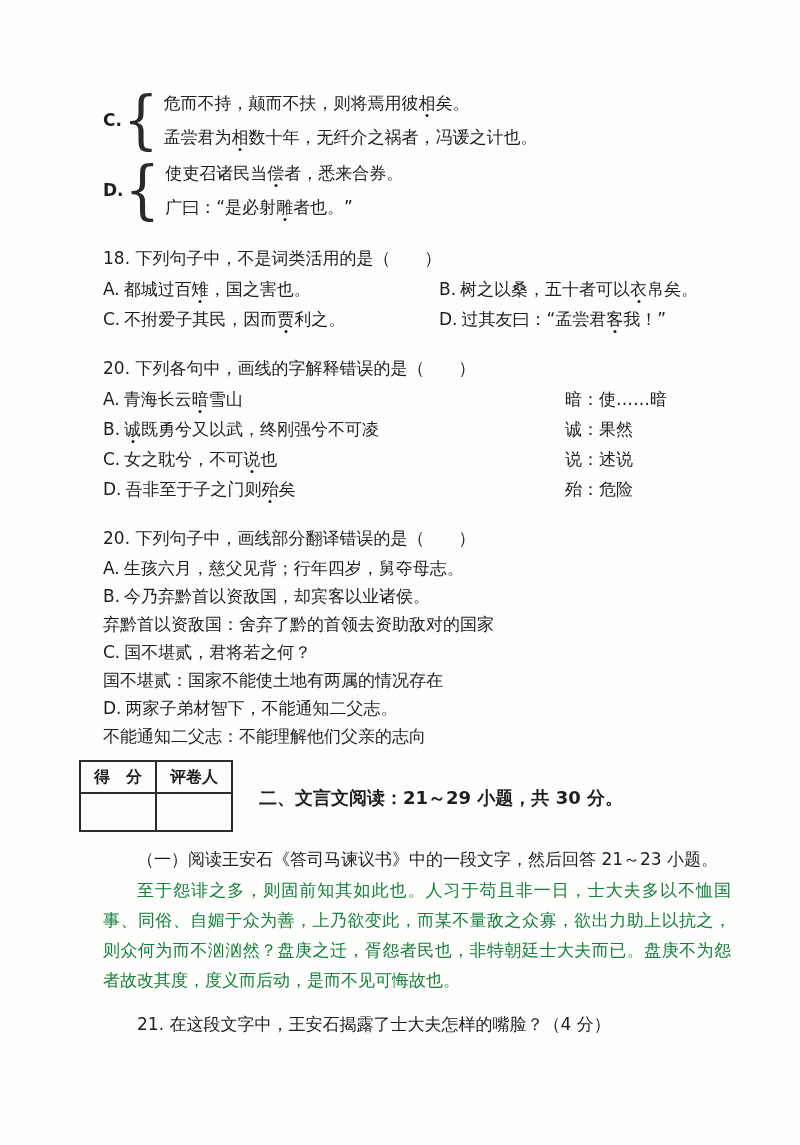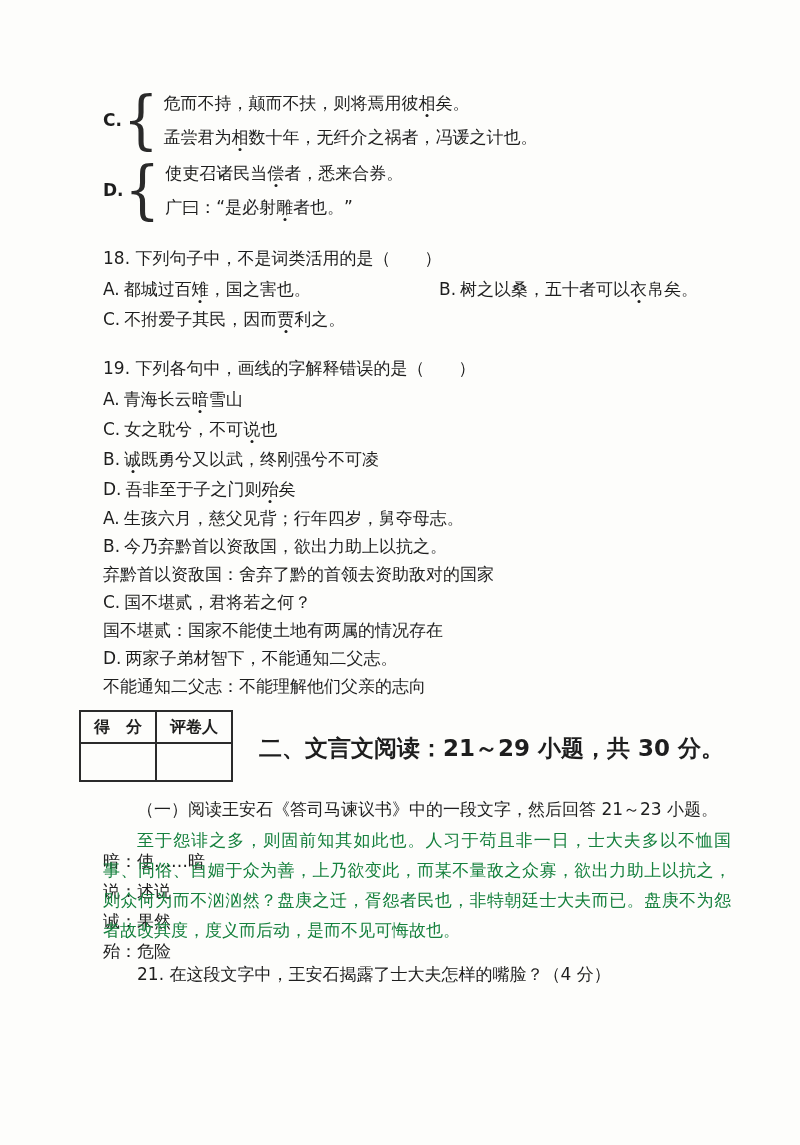--- a/index.html
+++ b/index.html
@@ -13,21 +13,21 @@
   .brace{font-family:"DejaVu Serif",serif;font-size:56px;font-weight:200;line-height:1;
          margin-right:5px;color:#2a2a2a;transform:scaleY(1.15);}
   .cd-lines .line{height:34px;line-height:34px;white-space:nowrap;}
 
   .stem{height:31px;line-height:31px;white-space:nowrap;margin-top:19px;}
   .optline{height:30px;line-height:30px;white-space:nowrap;}
   .cols{display:flex;align-items:center;}
   .col-left{flex:0 0 336px;}
   .col-right{flex:1;}
 
-  .q19row{display:flex;height:30px;line-height:30px;flex-direction:column;}
+  .q19row{display:flex;height:30px;line-height:30px;}
   .q19text{flex:0 0 462px;white-space:nowrap;}
   .q19gloss{flex:1;white-space:nowrap;}
 
   .q20line{height:28px;line-height:28px;white-space:nowrap;}
 
   .opt-label{margin-right:4px;}
 
   
   .dot{position:relative;}
   .dot::after{content:"";position:absolute;left:50%;bottom:-4px;transform:translateX(-50%);
@@ -35,21 +35,21 @@
   
   .u{text-underline-offset:4px;text-decoration-thickness:1px;}
 
   
   .score-sec{display:flex;align-items:flex-start;margin:10px 0 6px -24px;}
   .score-table{border-collapse:collapse;margin-right:26px;}
   .score-table td{border:2px solid #2b2b2b;text-align:center;font-size:16px;font-weight:bold;
                   padding:0;}
   .score-table .hd{width:74px;height:30px;}
   .score-table .bd{height:36px;font-weight:normal;}
-  .section-title{font-weight:bold;font-size:23px;line-height:24px;margin-top:26px;white-space:nowrap;}
+  .section-title{font-weight:bold;font-size:18px;line-height:24px;margin-top:26px;white-space:nowrap;}
 
   .passage-intro{line-height:30px;text-indent:2em;margin-top:12px;white-space:nowrap;}
   .passage-body{line-height:30px;text-indent:2em;text-align:justify;
                 font-family:"DejaVu Serif",serif;color:#15803d;margin-top:1px;}
   .q21line{line-height:30px;text-indent:2em;margin-top:14px;white-space:nowrap;}
 </style>
 </head>
 <body>
 
 <div class="page">
@@ -78,53 +78,57 @@
         <span class="opt-label">A.</span><span><span>都城过百</span><span class="dot">雉</span><span>，国之害也。</span></span>
       </div>
       <div class="col-right optline">
         <span class="opt-label">B.</span><span><span>树之以桑，五十者可以</span><span class="dot">衣</span><span>帛矣。</span></span>
       </div>
     </div>
     <div class="cols">
       <div class="col-left optline">
         <span class="opt-label">C.</span><span><span>不拊爱子其民，因而</span><span class="dot">贾</span><span>利之。</span></span>
       </div>
+      <div class="col-right optline">
+        <span class="opt-label">D.</span><span><span>过其友曰：“孟尝君</span><span class="dot">客</span><span>我！”</span></span>
+      </div>
     </div>
 
-    <div class="stem">19. 下列各句中，画线的字解释错误的是（　　）</div>
+    <div class="stem">20. 下列各句中，画线的字解释错误的是（　　）</div>
     <div class="q19row">
       <div class="q19text">
         <span class="opt-label">A.</span><span><span>青海长云</span><span class="dot">暗</span><span>雪山</span></span>
       </div>
       <div class="q19gloss">暗：使……暗</div>
+    </div>
+    <div class="q19row">
+      <div class="q19text">
+        <span class="opt-label">B.</span><span><span class="dot">诚</span><span>既勇兮又以武，终刚强兮不可凌</span></span>
+      </div>
+      <div class="q19gloss">诚：果然</div>
     </div>
     <div class="q19row">
       <div class="q19text">
         <span class="opt-label">C.</span><span><span>女之耽兮，不可</span><span class="dot">说</span><span>也</span></span>
       </div>
       <div class="q19gloss">说：述说</div>
     </div>
     <div class="q19row">
       <div class="q19text">
-        <span class="opt-label">B.</span><span><span class="dot">诚</span><span>既勇兮又以武，终刚强兮不可凌</span></span>
-      </div>
-      <div class="q19gloss">诚：果然</div>
-    </div>
-    <div class="q19row">
-      <div class="q19text">
         <span class="opt-label">D.</span><span><span>吾非至于子之门则</span><span class="dot">殆</span><span>矣</span></span>
       </div>
       <div class="q19gloss">殆：危险</div>
     </div>
 
+    <div class="stem">20. 下列句子中，画线部分翻译错误的是（　　）</div>
     <div class="q20line">
       <span class="opt-label">A.</span><span><span class="u">生孩六月，慈父见背</span><span>；行年四岁，舅夺母志。</span></span>
     </div>
     <div class="q20line">
-      <span class="opt-label">B.</span><span><span>今乃</span><span class="u">弃黔首以资敌国</span><span>，欲出力助上以抗之。</span></span>
+      <span class="opt-label">B.</span><span><span>今乃</span><span class="u">弃黔首以资敌国</span><span>，却宾客以业诸侯。</span></span>
     </div>
     <div class="q20line">弃黔首以资敌国：舍弃了黔的首领去资助敌对的国家</div>
     <div class="q20line">
       <span class="opt-label">C.</span><span><span class="u">国不堪贰</span><span>，君将若之何？</span></span>
     </div>
     <div class="q20line">国不堪贰：国家不能使土地有两属的情况存在</div>
     <div class="q20line">
       <span class="opt-label">D.</span><span><span>两家子弟材智下，</span><span class="u">不能通知二父志。</span></span>
     </div>
     <div class="q20line">不能通知二父志：不能理解他们父亲的志向</div>

